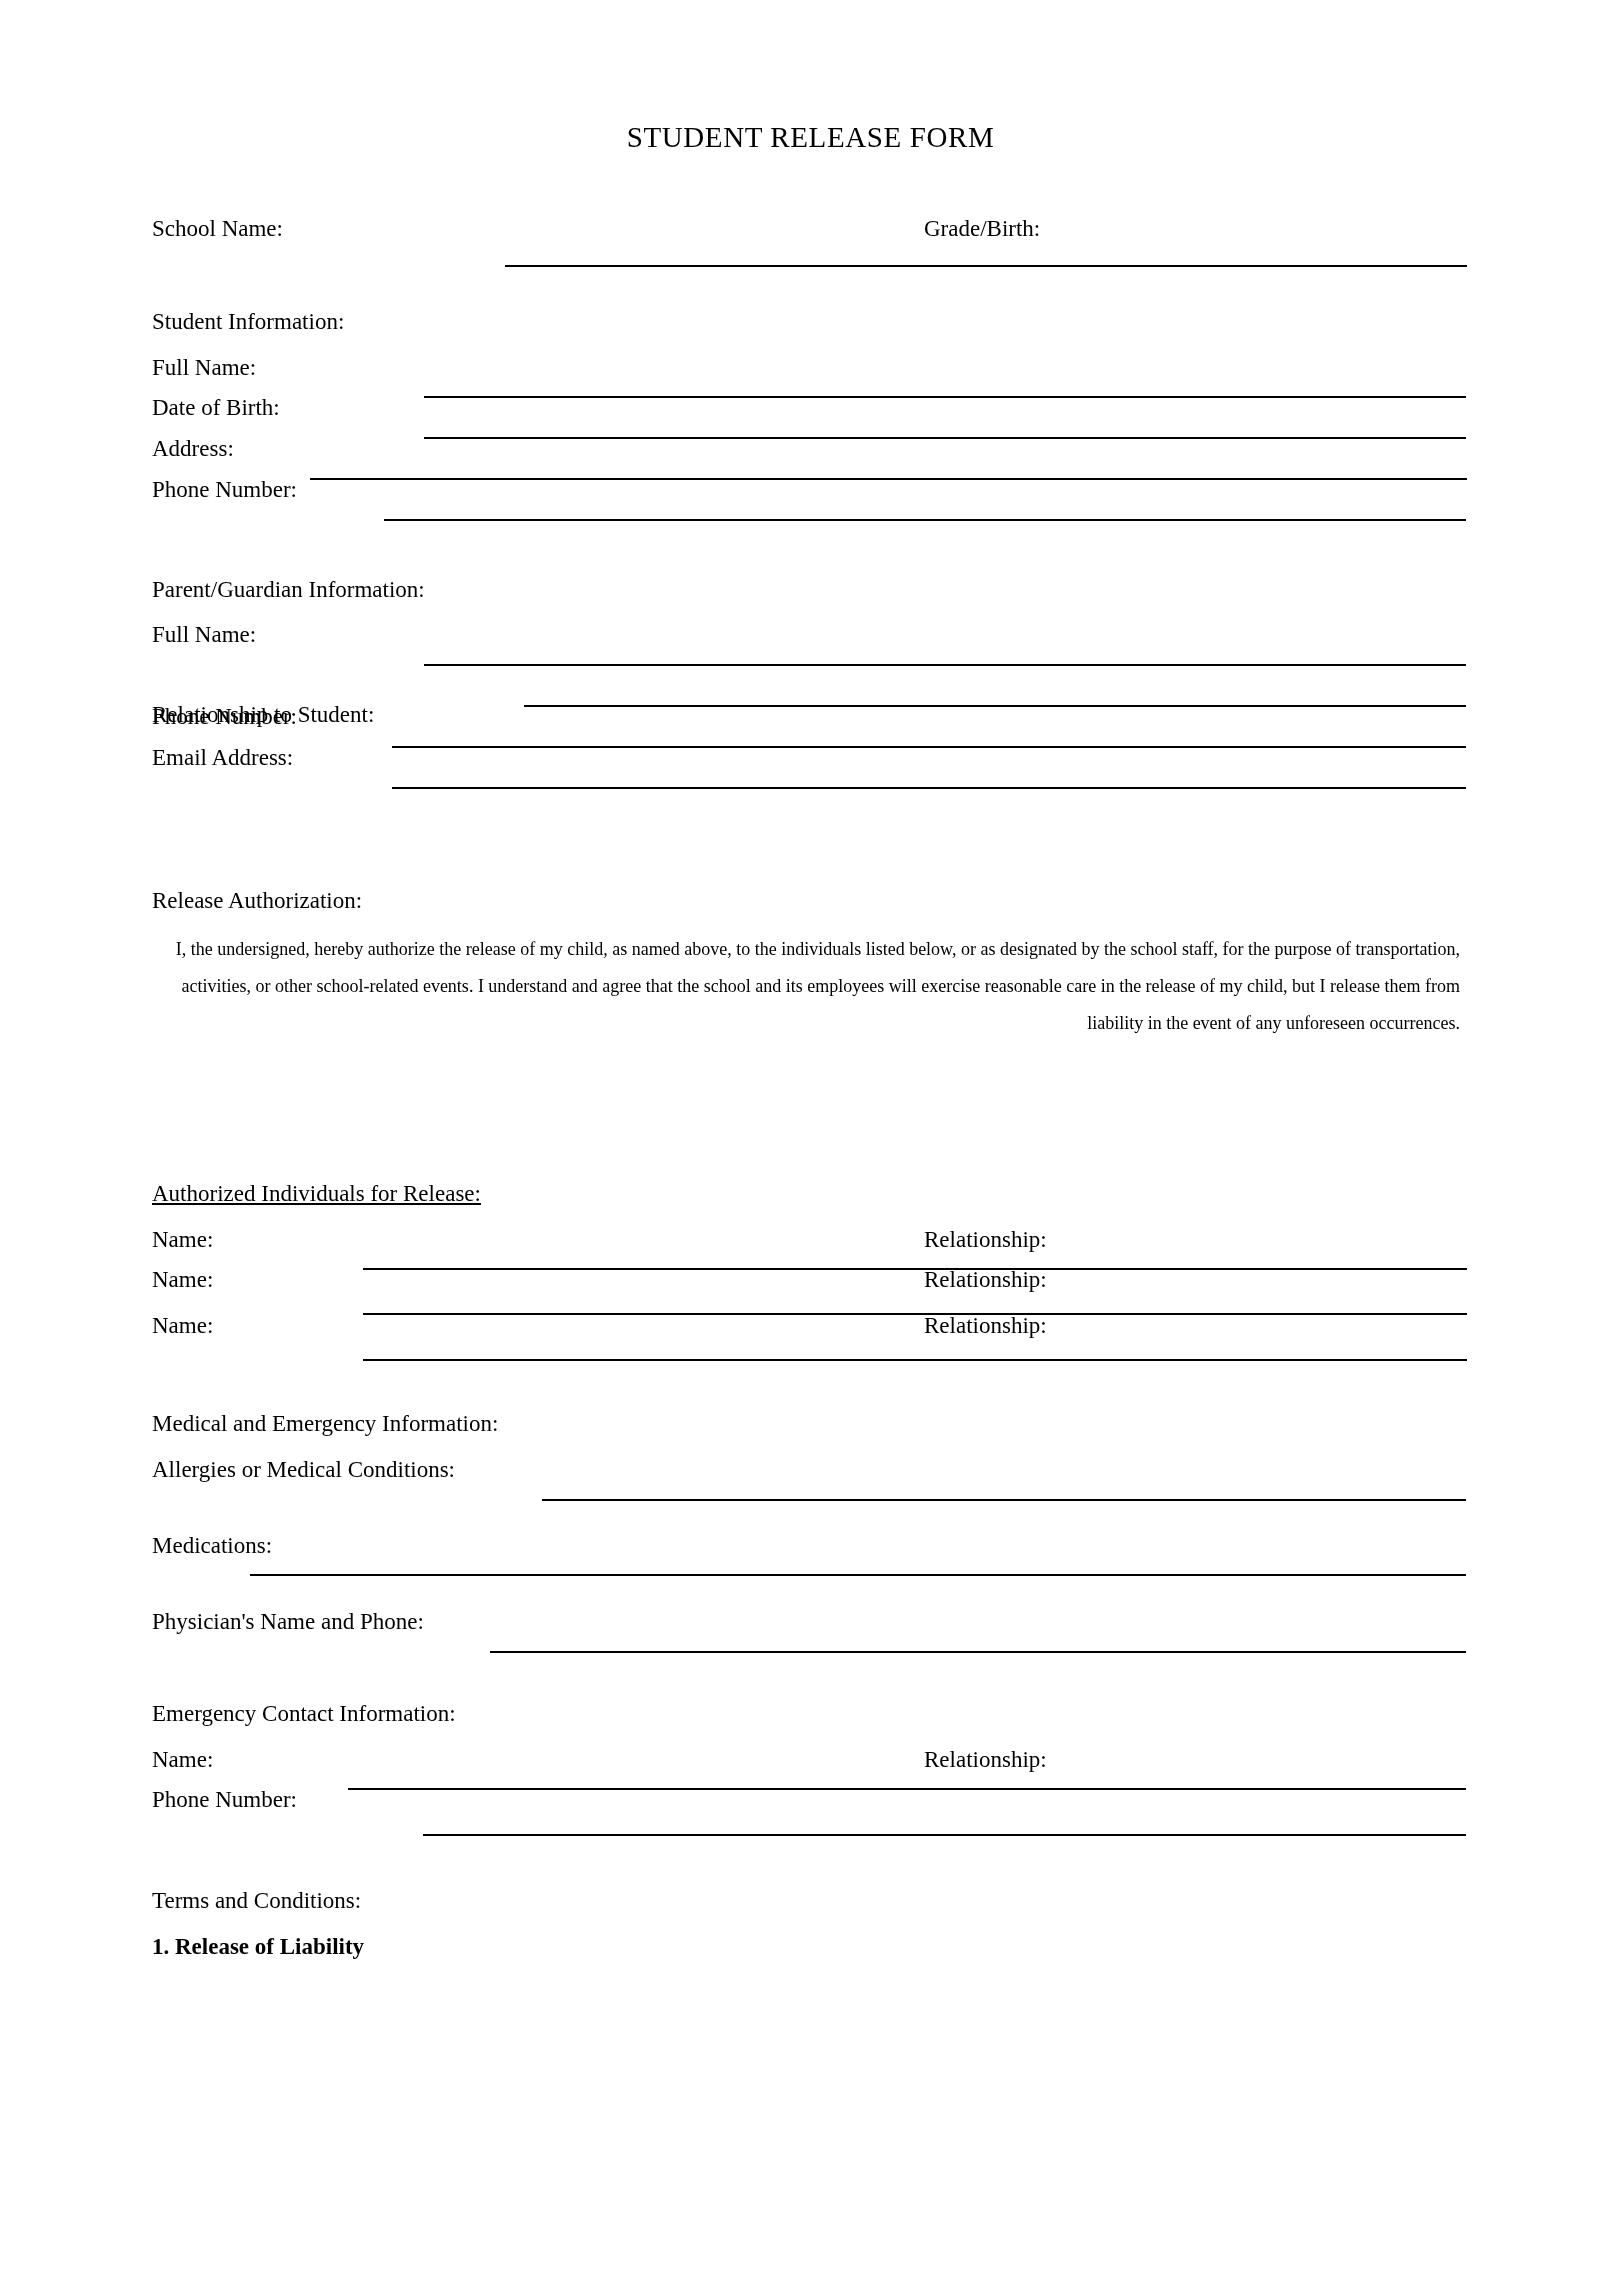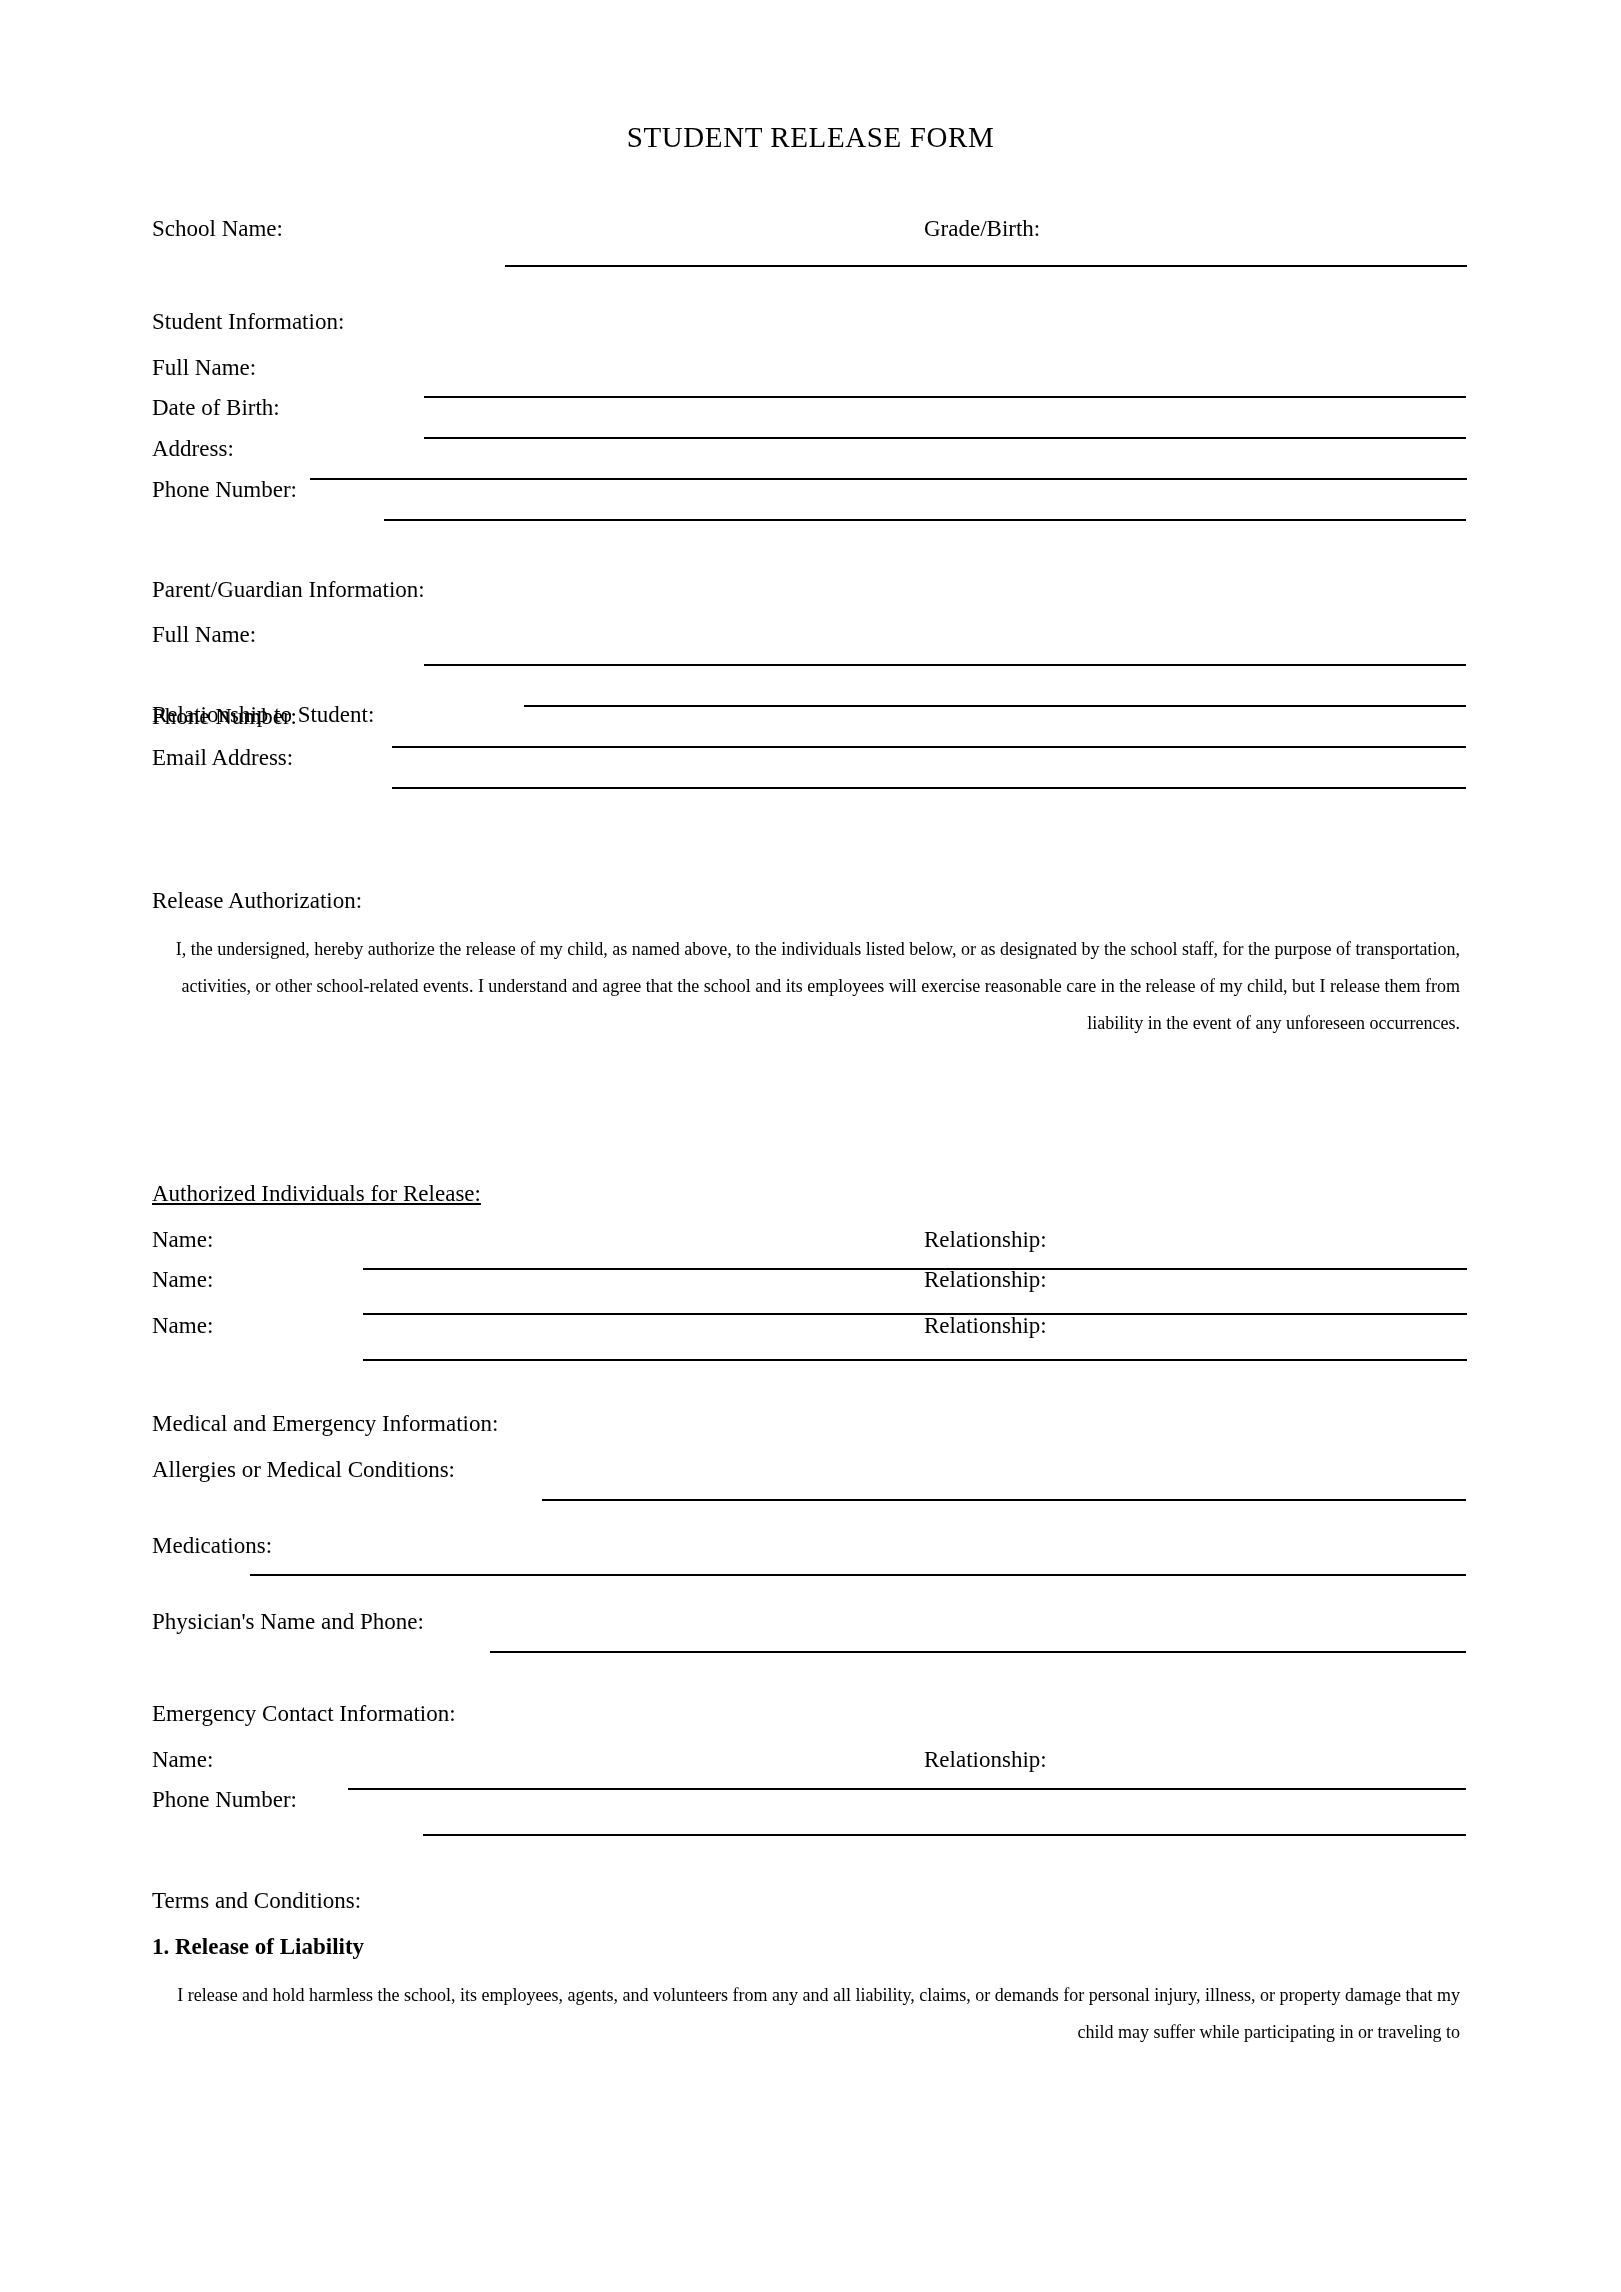--- a/index.html
+++ b/index.html
@@ -132,18 +132,15 @@
   <div class="txt" style="left:924px; top:1748px;">Relationship:</div>
   <div class="rule" style="left:348px; top:1788px; width:1118px;"></div>
 
   <div class="txt" style="left:152px; top:1788px;">Phone Number:</div>
   <div class="rule" style="left:423px; top:1834px; width:1043px;"></div>
 
   <div class="txt" style="left:152px; top:1889px;">Terms and Conditions:</div>
 
   <div class="txt" style="left:152px; top:1935px;font-weight:bold;">1. Release of Liability</div>
 
-  <div class="para" style="left:152px; top:1977px; width:1308px;">
-    <p>I release and hold harmless the school, its employees, agents, and volunteers from any and all liability, claims, or demands for personal injury, illness, or property damage that my child may suffer while participating in or traveling to</p>
-  </div>
 
 </div>
 
 
 </body></html>

